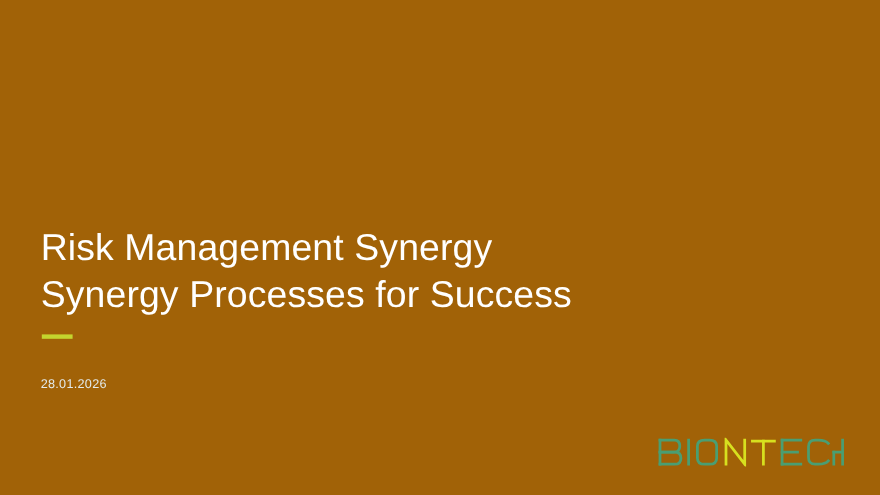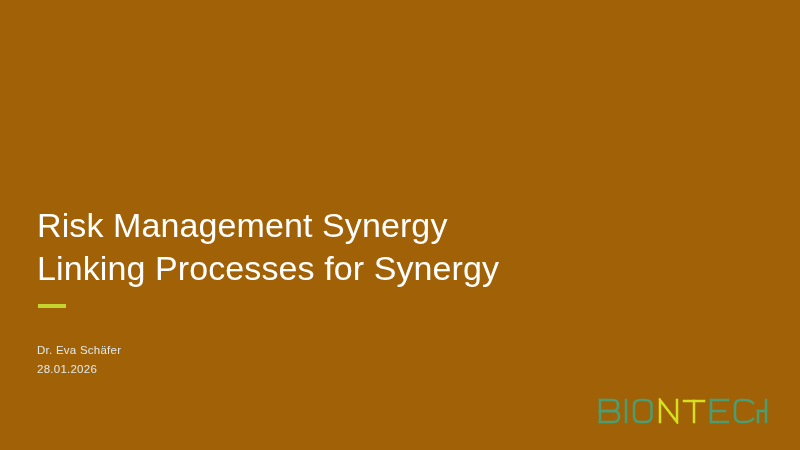--- a/index.html
+++ b/index.html
@@ -77,27 +77,26 @@
     display: block;
   }
 </style>
 </head>
 <body>
 
 <div class="slide" style="background: #a16207;">
 
   <div class="title-block">
     <div class="title-line" style="color: rgb(255, 255, 255);">Risk Management Synergy</div>
-    <div class="title-line" style="color: rgb(255, 255, 255);">Linking Processes for Synergy</div>
+    <div class="title-line" style="color: rgb(255, 255, 255);">Synergy Processes for Success</div>
   </div>
 
   <div class="accent-rule" style="background: rgb(196, 213, 46);"></div>
 
   <div class="byline">
-    <div class="byline-line" style="color: rgb(227, 234, 234);">Dr. Eva Schäfer</div>
     <div class="byline-line" style="color: rgb(227, 234, 234);">28.01.2026</div>
   </div>
 
   <div class="logo">
     <svg width="170" height="26" viewBox="0 0 340 52" xmlns="http://www.w3.org/2000/svg">
       <g fill="none" stroke-width="5" stroke-linecap="square">
 
         <g stroke="#4a9e72">
           <path d="M4 4 V48"></path>
           <path d="M4 4 H30 Q40 4 40 15 Q40 26 30 26 H4"></path>

